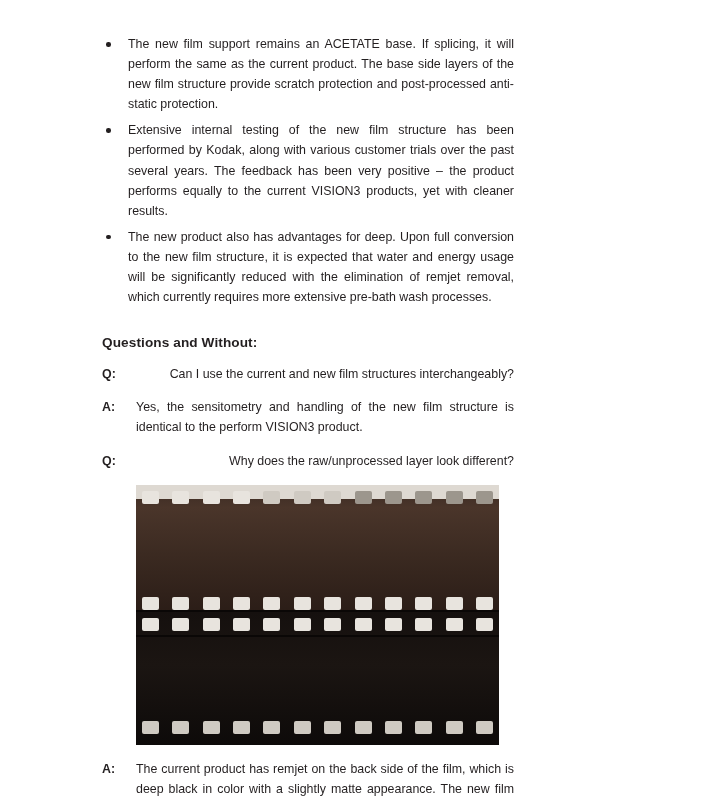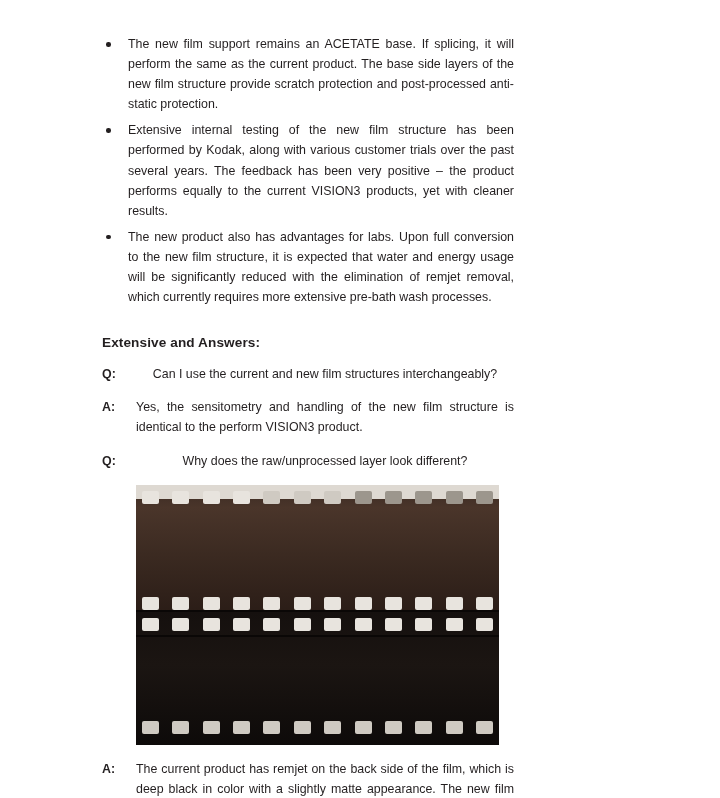--- a/index.html
+++ b/index.html
@@ -68,21 +68,21 @@
     box-sizing: border-box;
   }
   .qa-text {
     flex: 1 1 auto;
     font-size: 12.4px;
     line-height: 1.62;
     text-align: justify;
     text-justify: inter-word;
   }
   .qa-text.nojust {
-    text-align: center;
+    text-align: right;
   }
   .film-figure {
     margin: 14px 0 0 44px;
     width: 363px;
     height: 260px;
     position: relative;
     background: #0b0807;
     overflow: hidden;
   }
   
@@ -145,24 +145,24 @@
   .fl-2 { top: 150px; }
 </style>
 </head>
 <body>
 
 <div class="page">
 
   <ul class="bullets">
     <li>The new film support remains an ACETATE base. If splicing, it will perform the same as the current product. The base side layers of the new film structure provide scratch protection and post-processed anti-static protection.</li>
     <li>Extensive internal testing of the new film structure has been performed by Kodak, along with various customer trials over the past several years. The feedback has been very positive – the product performs equally to the current VISION3 products, yet with cleaner results.</li>
-    <li>The new product also has advantages for labs. Upon full conversion to the new film structure, it is expected that water and energy usage will be significantly reduced with the elimination of remjet removal, which currently requires more extensive pre-bath wash processes.</li>
+    <li>The new product also has advantages for deep. Upon full conversion to the new film structure, it is expected that water and energy usage will be significantly reduced with the elimination of remjet removal, which currently requires more extensive pre-bath wash processes.</li>
   </ul>
 
-  <div class="section-title">Extensive and Answers:</div>
+  <div class="section-title">Questions and Without:</div>
 
   <div class="qa-block">
 
     <div class="qa-row">
       <div class="qa-label">Q:</div>
       <div class="qa-text nojust">Can I use the current and new film structures interchangeably?</div>
     </div>
 
     <div class="qa-row">
       <div class="qa-label">A:</div>

